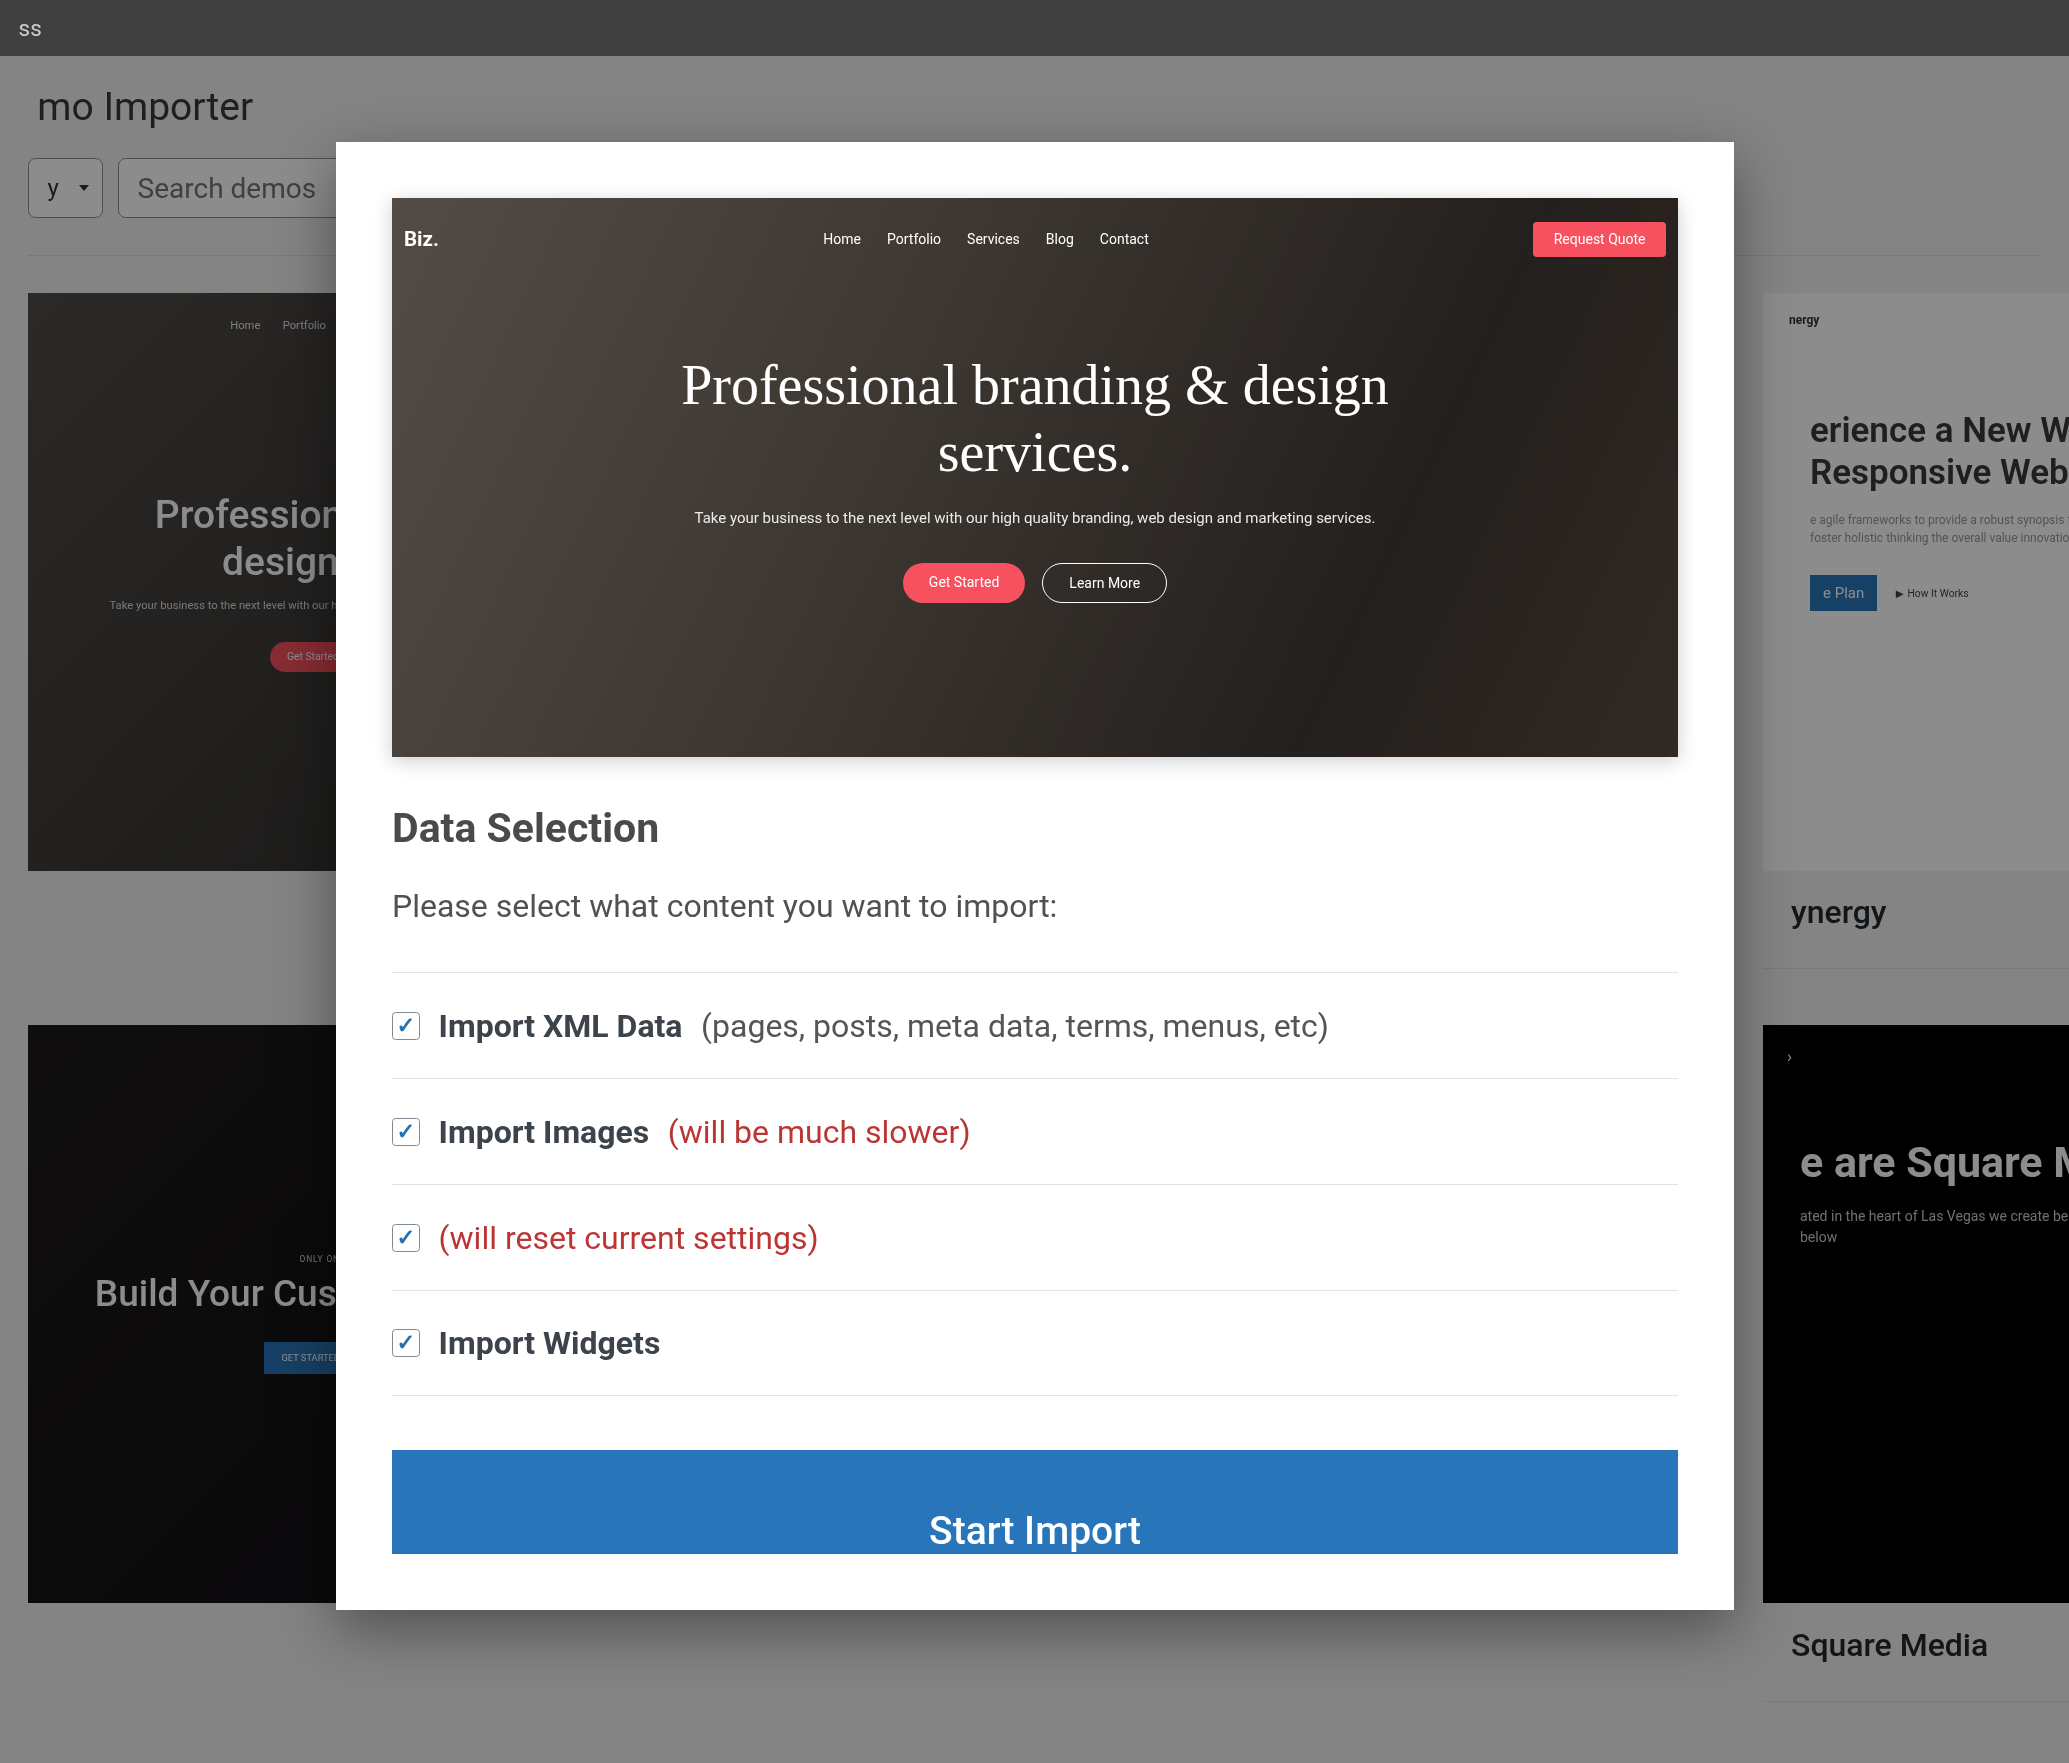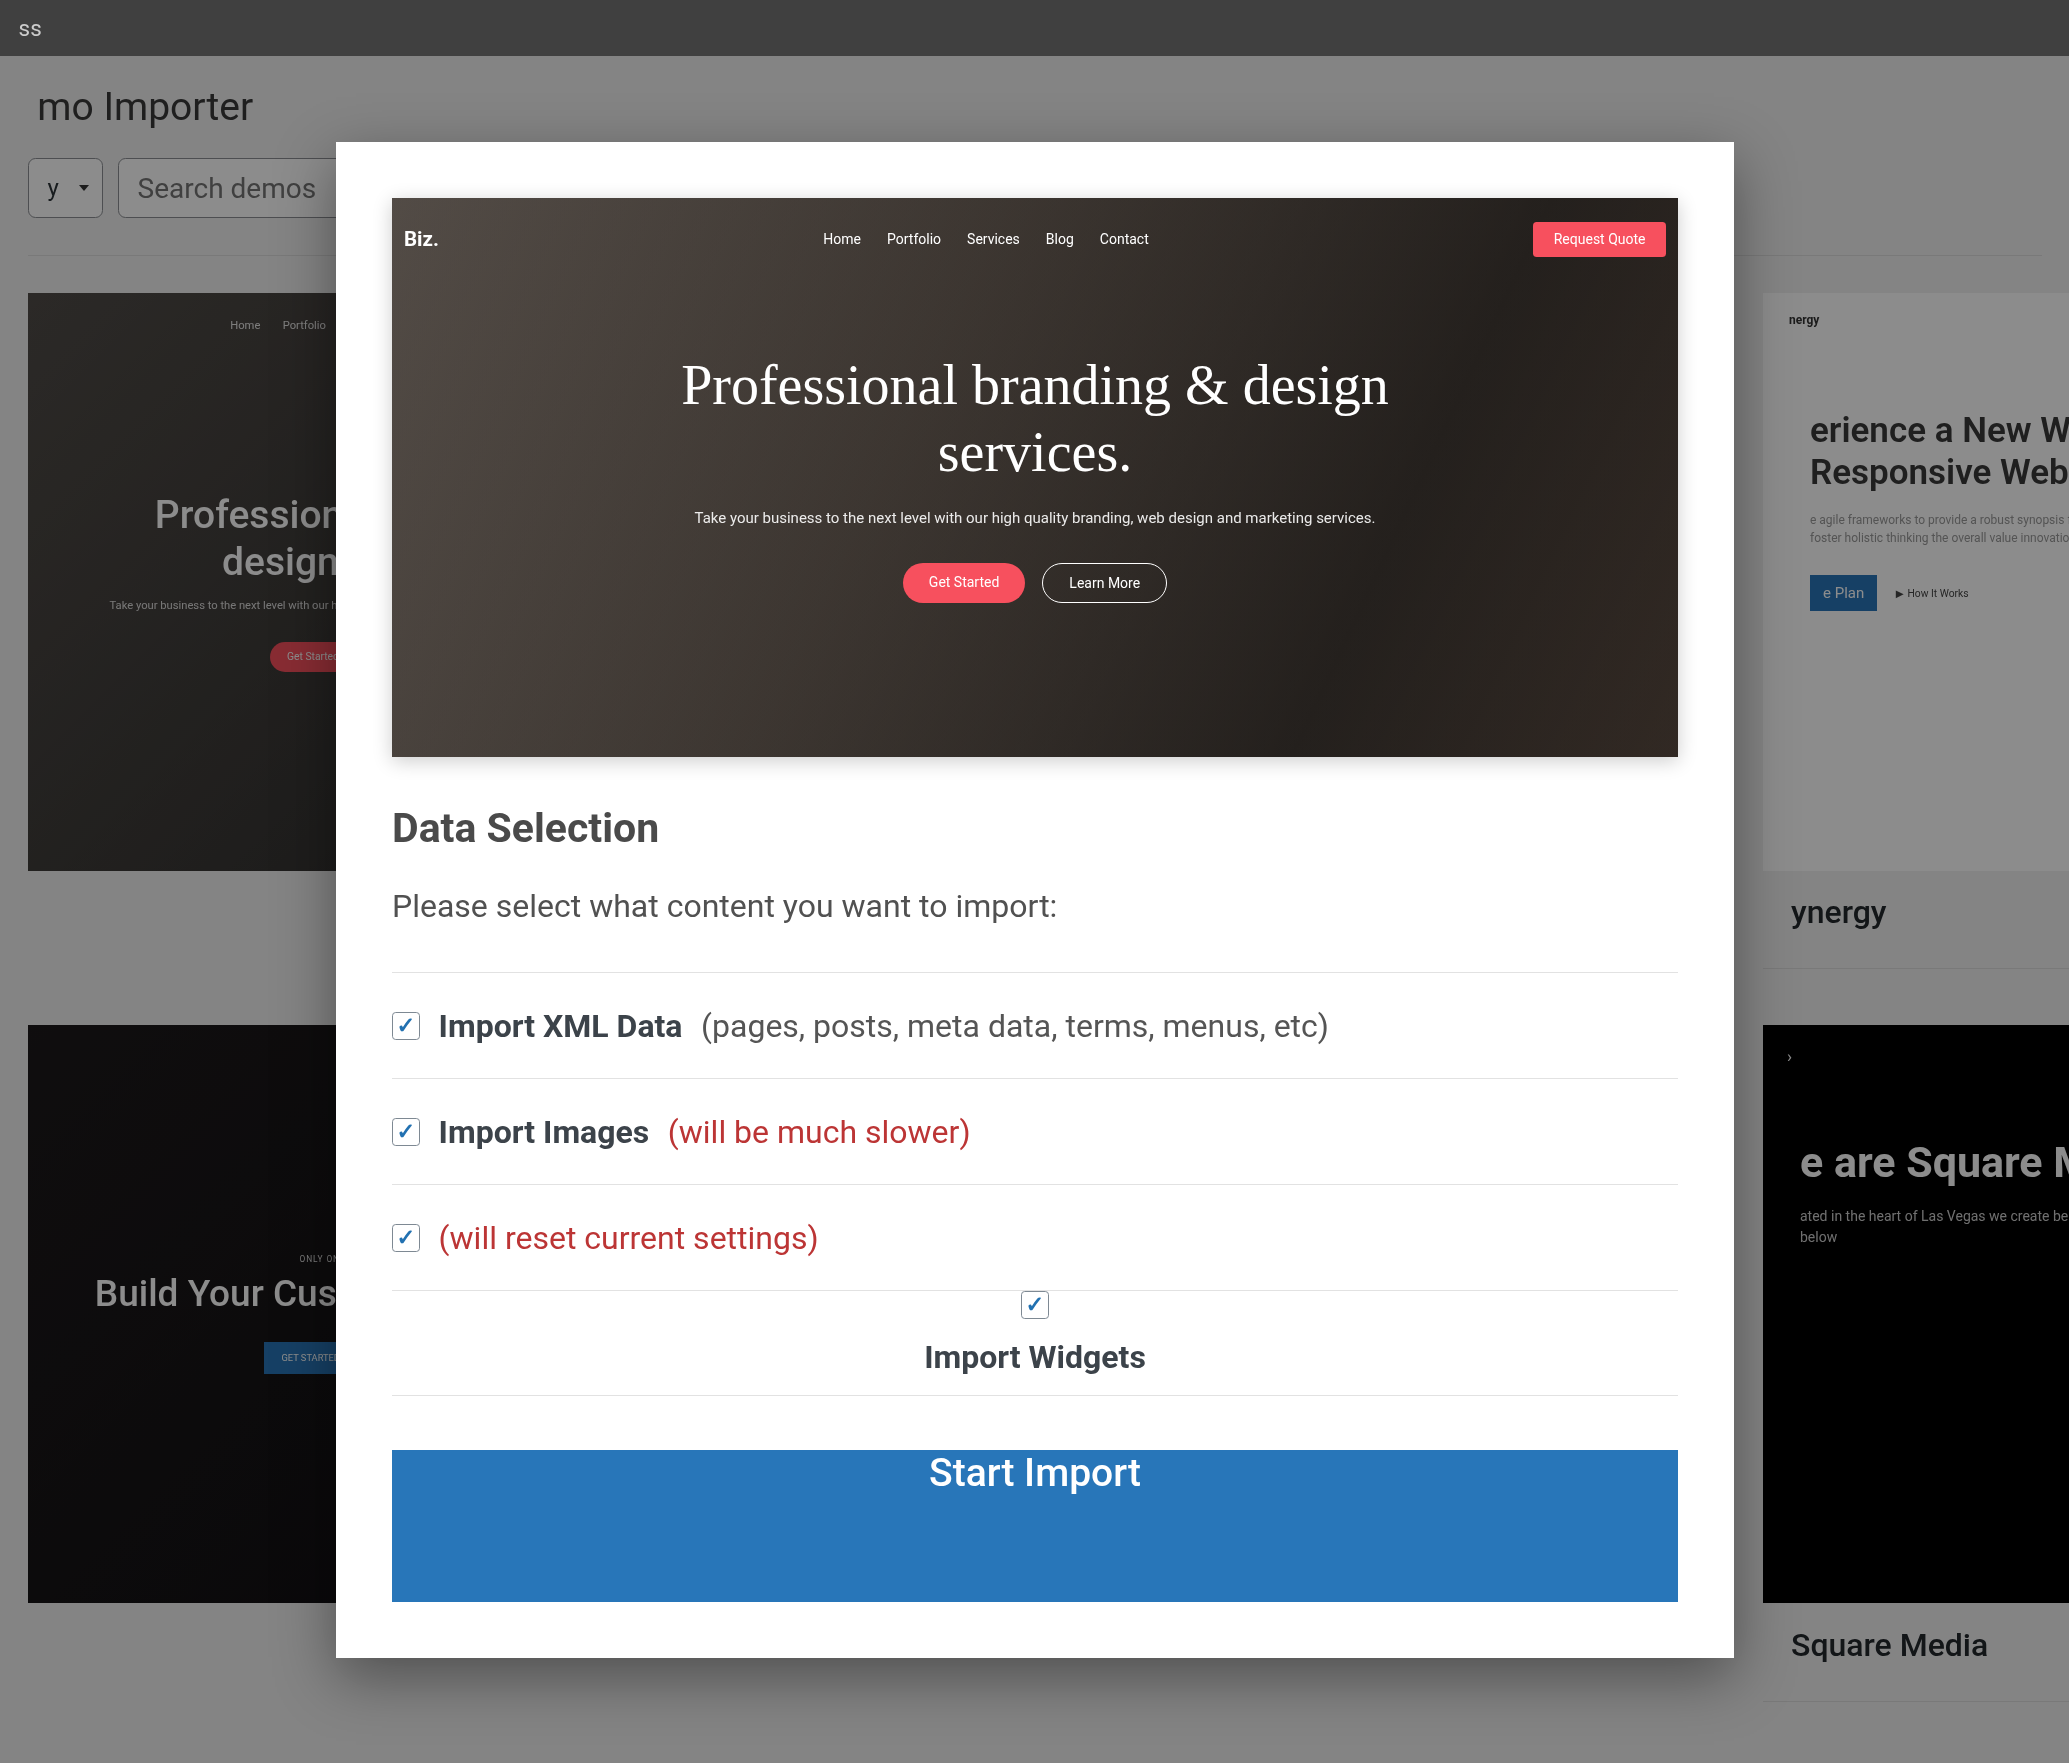--- a/index.html
+++ b/index.html
@@ -360,21 +360,20 @@
     .opt-row {
       display: flex;
       align-items: center;
       gap: 18.6px;
       height: 106px;
       border-top: 0.9px solid #e2e2e2;
       font-size: 32px;
     }
     .opt-row:last-of-type {
       border-bottom: 0.9px solid #e2e2e2;
-      flex-direction: column;
     }
     .opt-label {
       font-weight: 700;
       color: #3c434a;
     }
     .opt-note {
       color: #555;
       font-weight: 400;
     }
     .opt-warn {
@@ -397,29 +396,29 @@
       top: 50%;
       left: 50%;
       transform: translate(-50%, -55%);
       font-size: 22.4px;
       font-weight: 900;
       color: #2271b1;
     }
     .import-btn {
       margin-top: 54px;
       width: 100%;
-      height: 152px;
+      height: 104px;
       background: #2876b9;
       color: #fff;
       font-size: 39px;
       font-weight: 500;
       border: none;
       cursor: pointer;
       display: flex;
-      align-items: flex-start;
+      align-items: flex-end;
       justify-content: center;
     }
   </style>
 </head>
 <body>
 
 <div class="admin-bar">
   <span>ss</span>
 </div>
 

